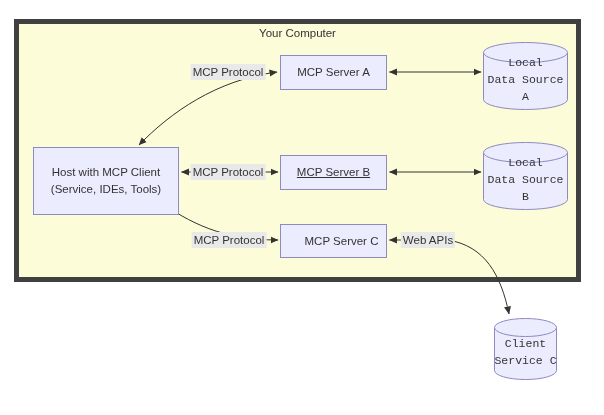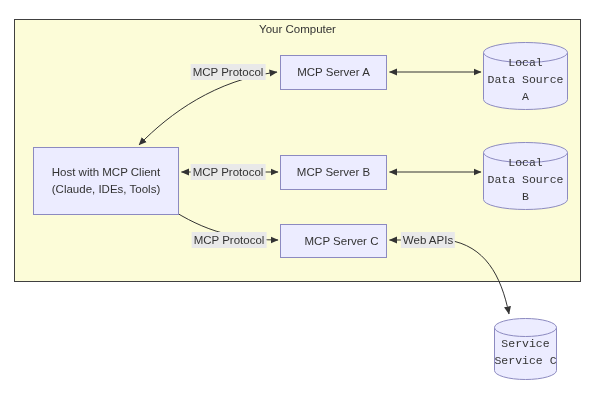--- a/index.html
+++ b/index.html
@@ -1,32 +1,32 @@
 <!DOCTYPE html>
 <html><head>
 <meta charset="utf-8">
 <style>
   html,body { margin:0; padding:0; background:#ffffff; }
   .canvas {
     position:relative; width:604px; height:415px; background:#ffffff;
     font-family:"Liberation Sans", sans-serif; color:#333; overflow:hidden;
   }
-  .group { position:absolute; background:#fcfcd8; border:1px solid #404040; box-sizing:border-box; }
+  .group { position:absolute; background:#fcfcd8; border:5px solid #404040; box-sizing:border-box; }
   .group-computer { left:14px; top:19px; width:567px; height:263px; }
   .group-internet { left:468px; top:293px; width:114px; height:108px; }
   .group-title { position:absolute; top:3px; left:0; right:0; text-align:center; font-size:11.5px; color:#333; }
   svg.edges { position:absolute; left:0; top:0; width:604px; height:415px; pointer-events:none; }
   .node {
     position:absolute; background:#ececff; border:1px solid #8c8ac0; box-sizing:border-box;
     display:flex; flex-direction:column; align-items:center; justify-content:center;
     font-size:11.5px; line-height:17px; text-align:center;
   }
   .node-host   { left:33px;  top:147px; width:146px; height:68px; }
   .node-srv-a  { left:280px; top:55px;  width:107px; height:35px; }
-  .node-srv-b  { left:280px; top:155px; width:107px; height:35px; }
+  .node-srv-b  { left:280px; top:155px; width:107px; height:35px;text-decoration:underline; }
   .node-srv-c  { left:280px; top:224px; width:107px; height:34px;padding-left:16px; }
   .edge-label {
     position:absolute; transform:translate(-50%,-50%); background:#e9e9e9;
     padding:0 2px; font-size:11.5px; line-height:16px; white-space:nowrap; color:#333;
   }
   .lbl-pa { left:228px; top:72px; }
   .lbl-pb { left:228px; top:172px; }
   .lbl-pc { left:229px; top:240px; }
   .lbl-web { left:428px; top:240px; }
   .cyl { position:absolute; }
@@ -68,21 +68,21 @@
     </g>
   </svg>
 
   <div class="edge-label lbl-pa">MCP Protocol</div>
   <div class="edge-label lbl-pb">MCP Protocol</div>
   <div class="edge-label lbl-pc">MCP Protocol</div>
   <div class="edge-label lbl-web">Web APIs</div>
 
   <div class="node node-host">
     <div>Host with MCP Client</div>
-    <div>(Claude, IDEs, Tools)</div>
+    <div>(Service, IDEs, Tools)</div>
   </div>
   <div class="node node-srv-a">
     <div>MCP Server A</div>
   </div>
   <div class="node node-srv-b">
     <div>MCP Server B</div>
   </div>
   <div class="node node-srv-c">
     <div>MCP Server C</div>
   </div>
@@ -108,18 +108,18 @@
       <div>Data Source B</div>
     </div>
   </div>
 
   <div class="cyl cyl-c">
     <svg width="63" height="62">
       <path d="M0.5,9.5 L0.5,52.5 A31,9 0 0 0 62.5,52.5 L62.5,9.5" fill="#ececff" stroke="#8c8ac0"></path>
       <ellipse cx="31.5" cy="9.5" rx="31" ry="9" fill="#ececff" stroke="#8c8ac0"></ellipse>
     </svg>
     <div class="cyl-text">
-      <div>Service</div>
+      <div>Client</div>
       <div>Service C</div>
     </div>
   </div>
 
 </div>
 
 </body></html>

